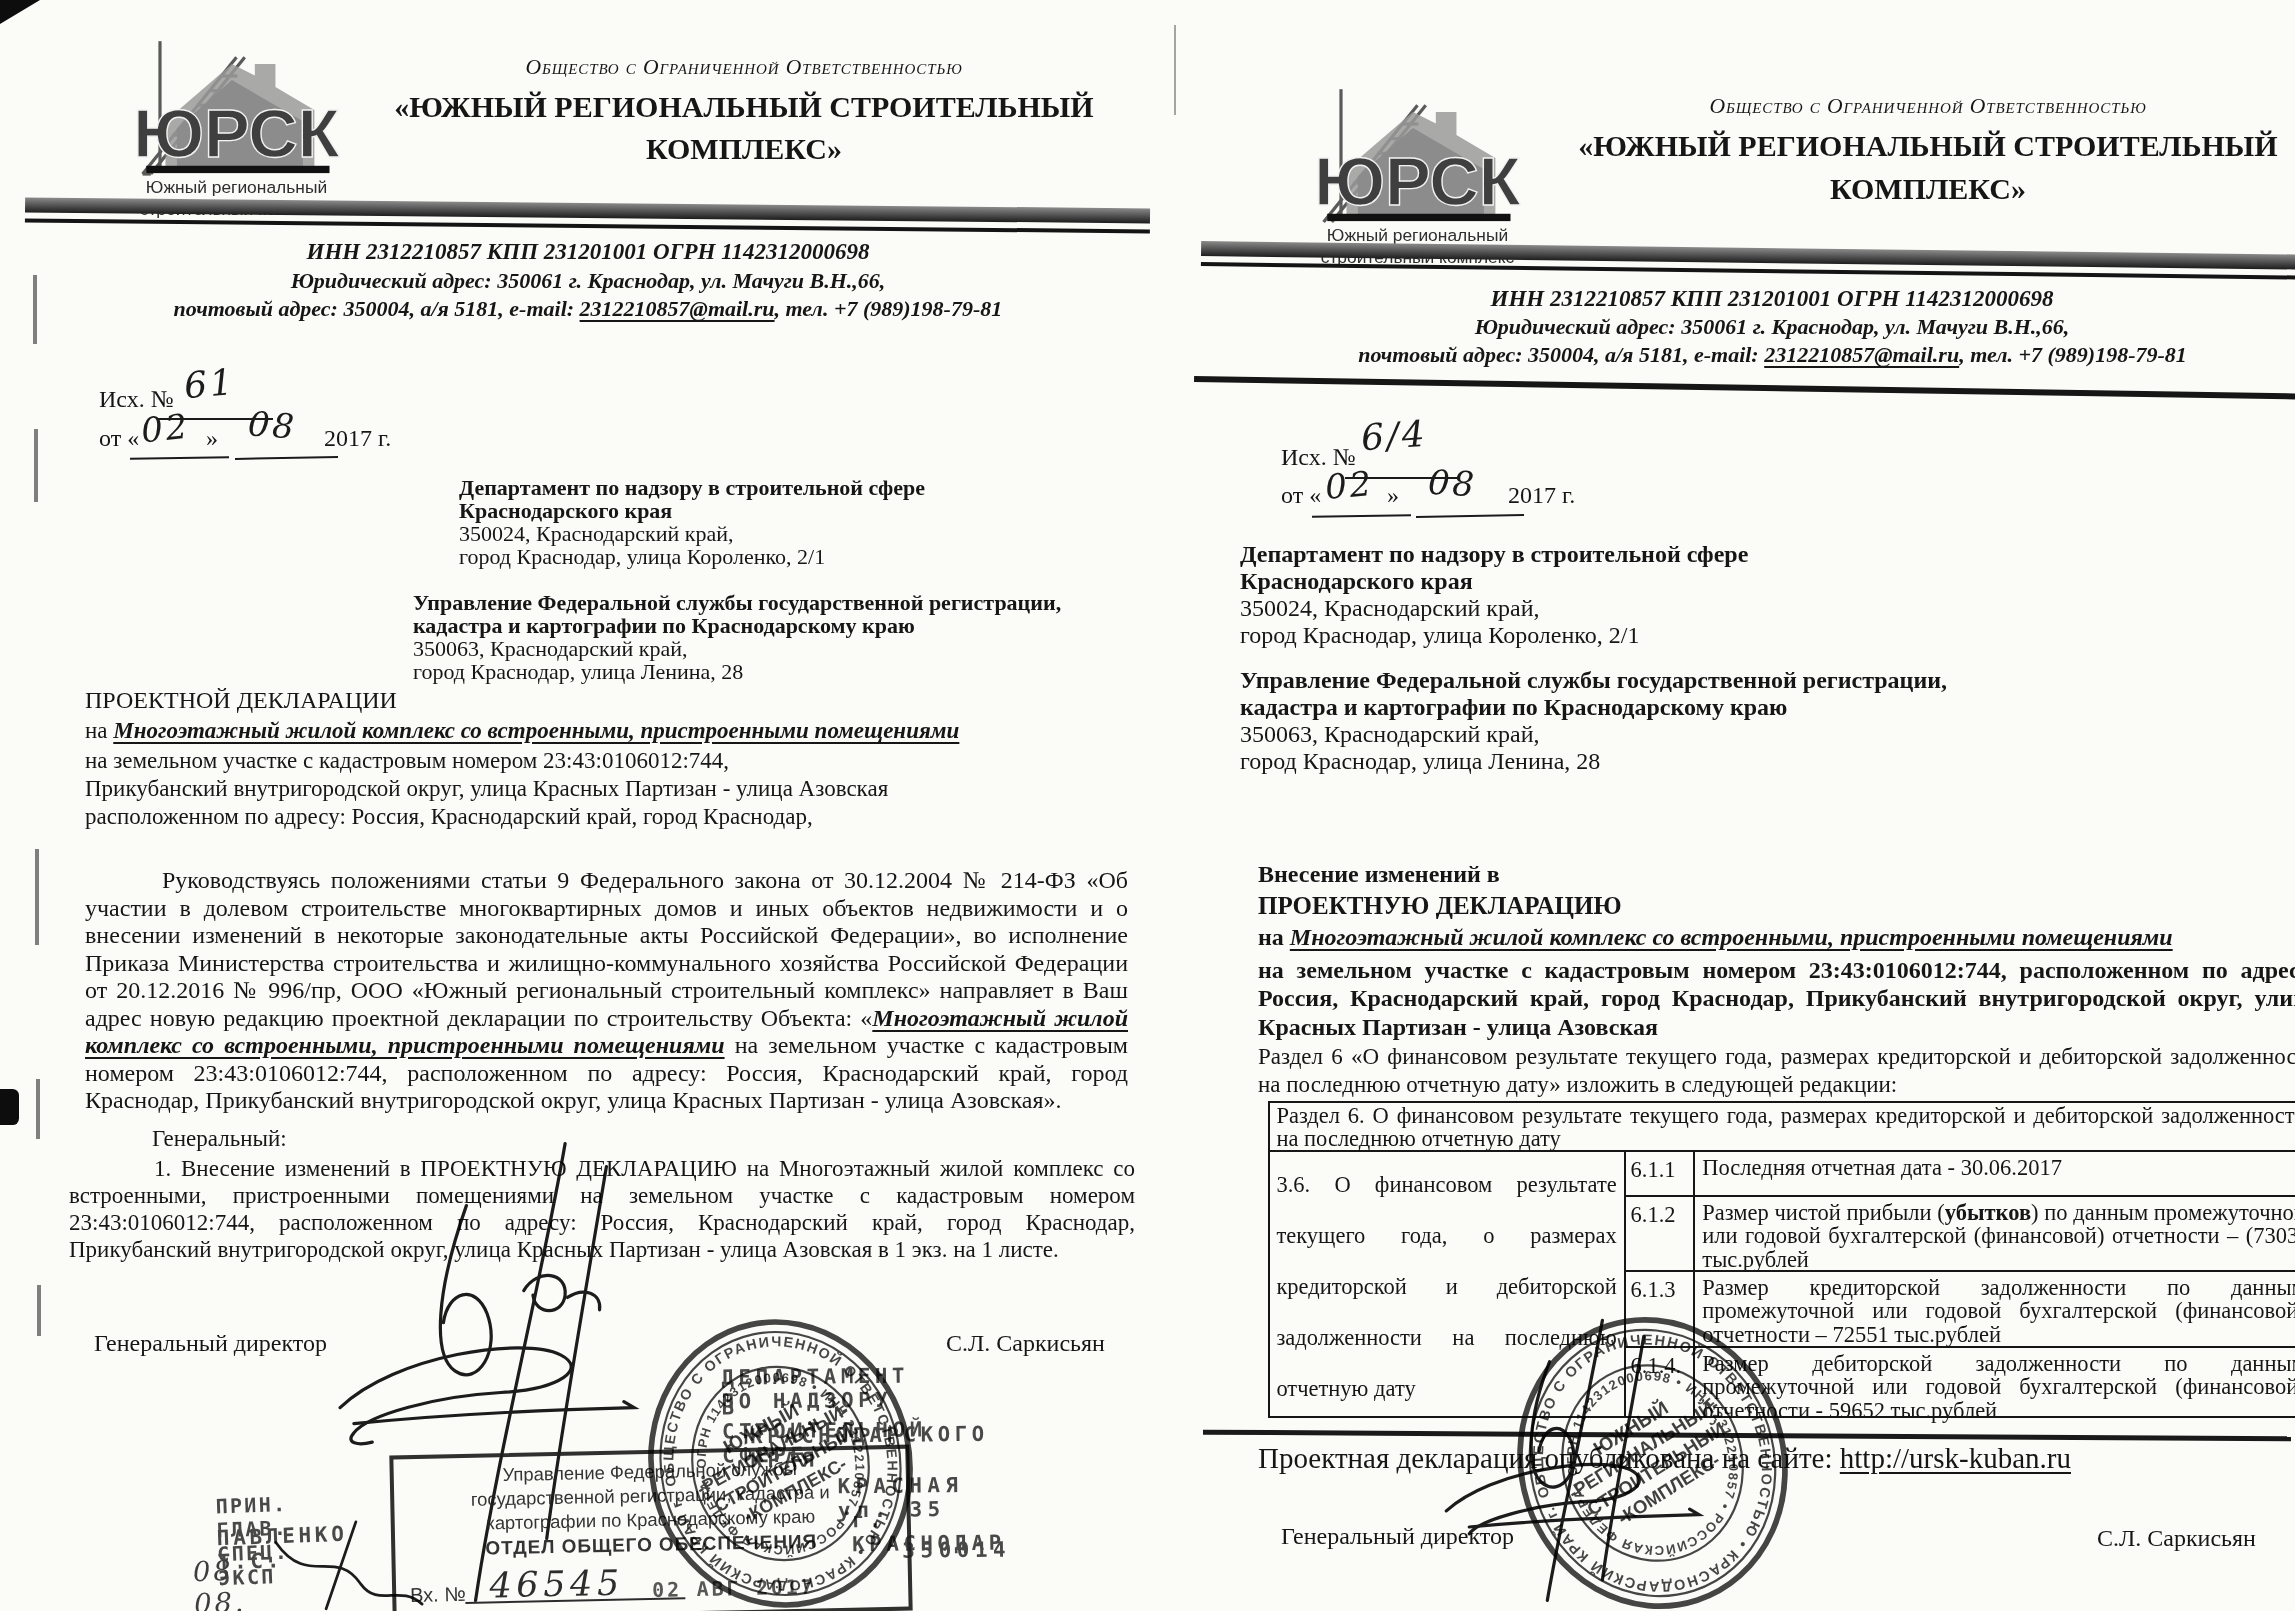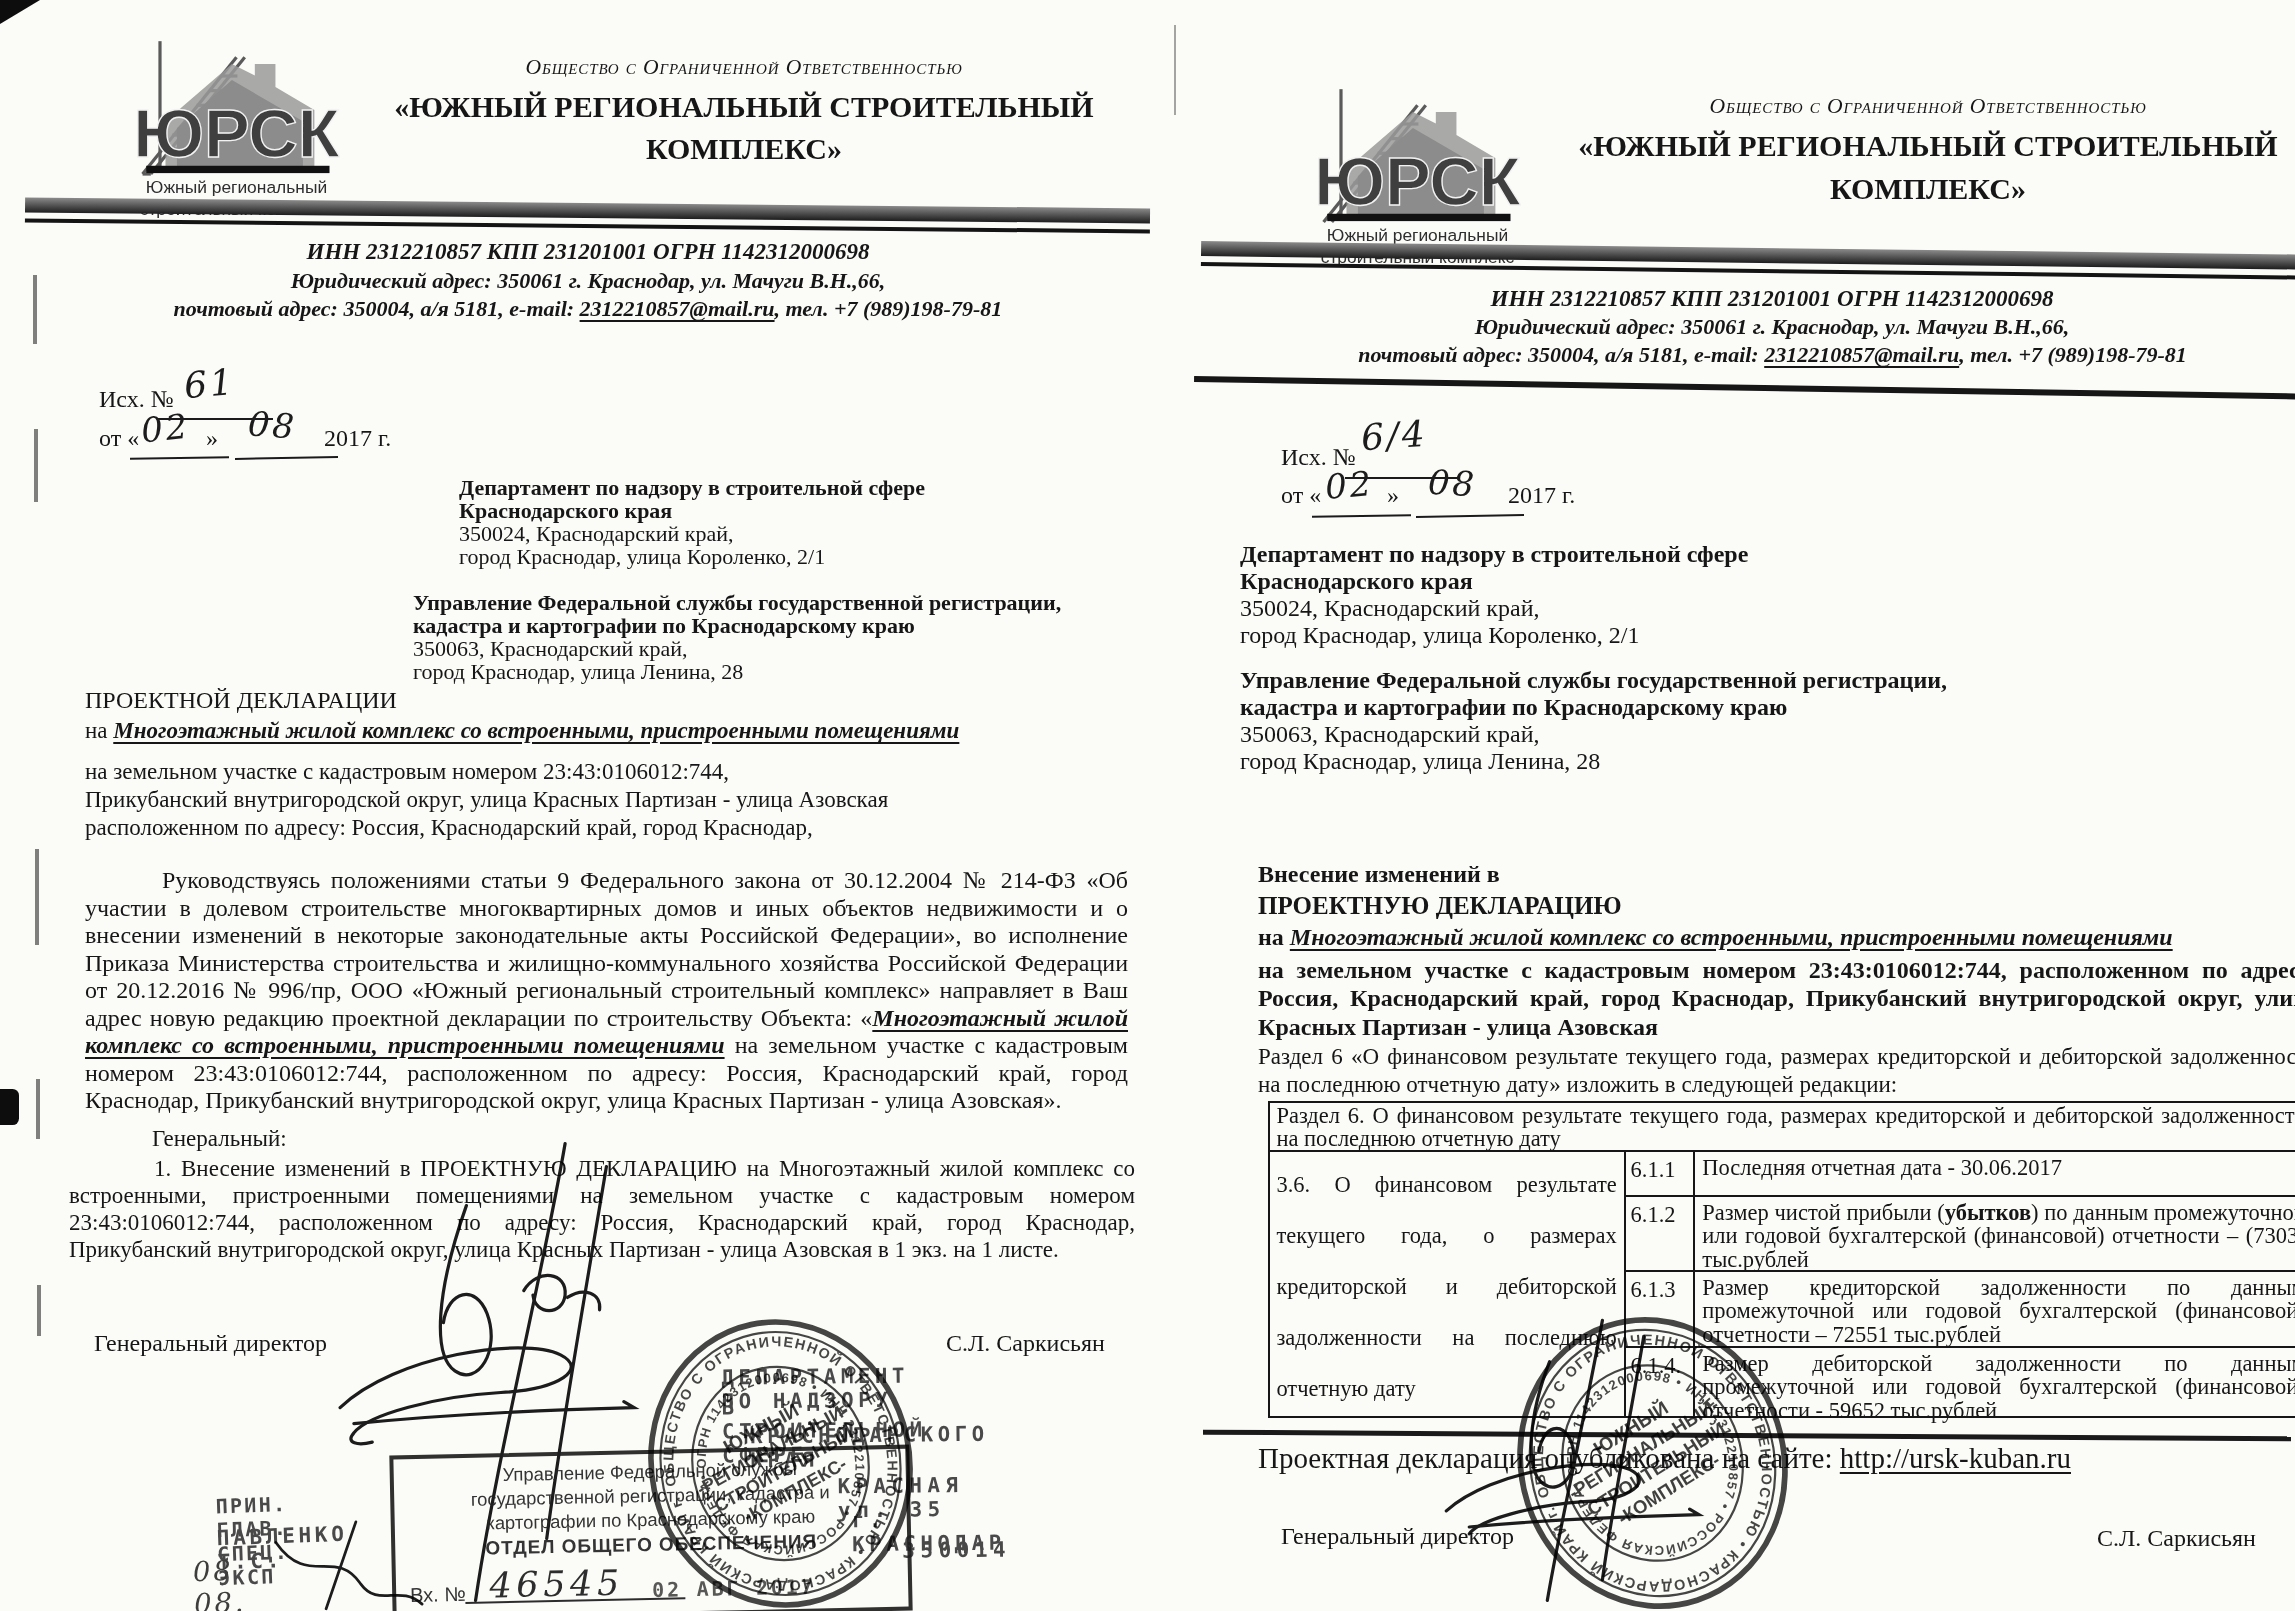--- a/index.html
+++ b/index.html
@@ -111,21 +111,21 @@
     <div class="b">кадастра и картографии по Краснодарскому краю</div>
     <div>350063, Краснодарский край,</div>
     <div>город Краснодар, улица Ленина, 28</div>
   </div>
 
   <div class="abs" style="left:85px;top:683px;width:987px;font-size:23px;">
     <div style="margin-top:3.7px;font-size:24px;">ПРОЕКТНОЙ ДЕКЛАРАЦИИ</div>
     <div style="margin-top:4.6px;">
       <span>на </span><span class="b i u">Многоэтажный жилой комплекс со встроенными, пристроенными помещениями</span>
     </div>
-    <div style="margin-top:15px;">на земельном участке с кадастровым номером 23:43:0106012:744,</div>
+    <div style="margin-top:4px;">на земельном участке с кадастровым номером 23:43:0106012:744,</div>
     <div style="margin-top:1.8px;">Прикубанский внутригородской округ, улица Красных Партизан - улица Азовская</div>
     <div style="margin-top:1.8px;">расположенном по адресу: Россия, Краснодарский край, город Краснодар,</div>
   </div>
 
   <div class="abs jus" style="left:85px;top:867px;width:1043px;font-size:24px;line-height:27.5px;text-indent:77px;">
     <span>Руководствуясь положениями статьи 9 Федерального закона от 30.12.2004 № 214-ФЗ «Об участии в долевом строительстве многоквартирных домов и иных объектов недвижимости и о внесении изменений в некоторые законодательные акты Российской Федерации», во исполнение Приказа Министерства строительства и жилищно-коммунального хозяйства Российской Федерации от 20.12.2016 № 996/пр, ООО «Южный региональный строительный комплекс» направляет в Ваш адрес новую редакцию проектной декларации по строительству Объекта: «</span><span class="b i u">Многоэтажный жилой комплекс со встроенными, пристроенными помещениями</span><span> на земельном участке с кадастровым номером 23:43:0106012:744,  расположенном по адресу: Россия, Краснодарский край, город Краснодар,   Прикубанский внутригородской округ, улица Красных Партизан - улица Азовская».</span>
   </div>
 
   <div class="abs" style="left:152px;top:1126px;font-size:23px;">Генеральный:</div>
   <div class="abs jus" style="left:69px;top:1155px;width:1066px;font-size:23px;line-height:27px;text-indent:85px;">1.      Внесение изменений в ПРОЕКТНУЮ ДЕКЛАРАЦИЮ  на Многоэтажный жилой комплекс со встроенными, пристроенными помещениями  на земельном участке с кадастровым номером 23:43:0106012:744, расположенном по адресу: Россия, Краснодарский край, город Краснодар,  Прикубанский внутригородской округ, улица Красных Партизан  - улица Азовская  в 1 экз. на 1 листе.</div>

